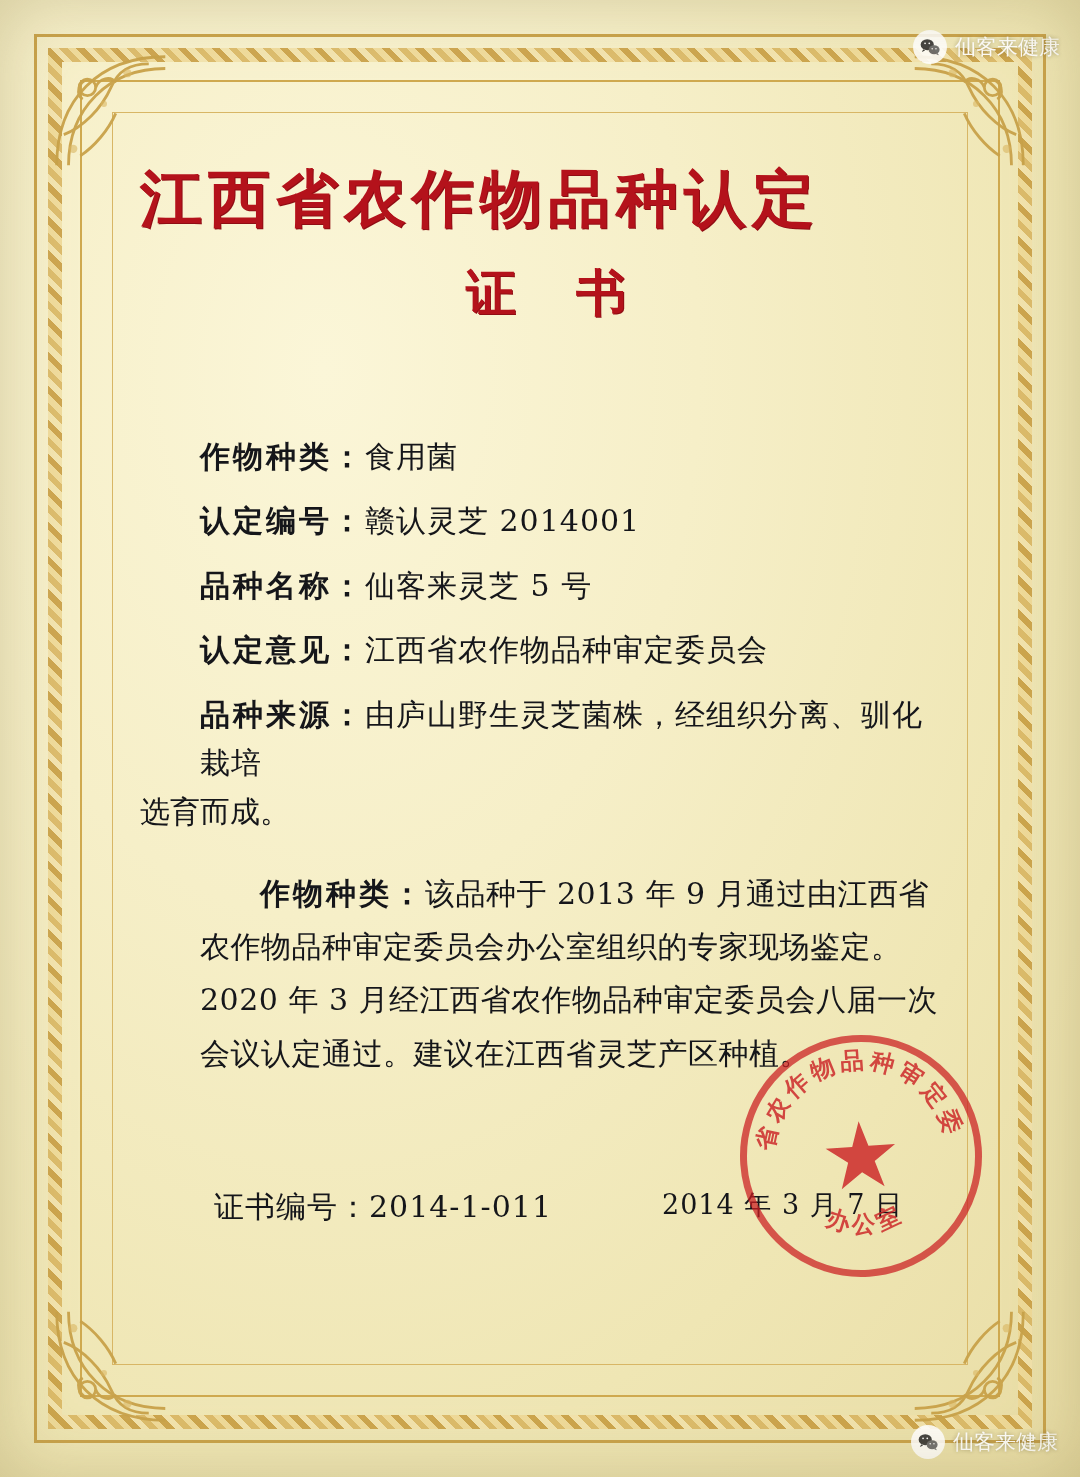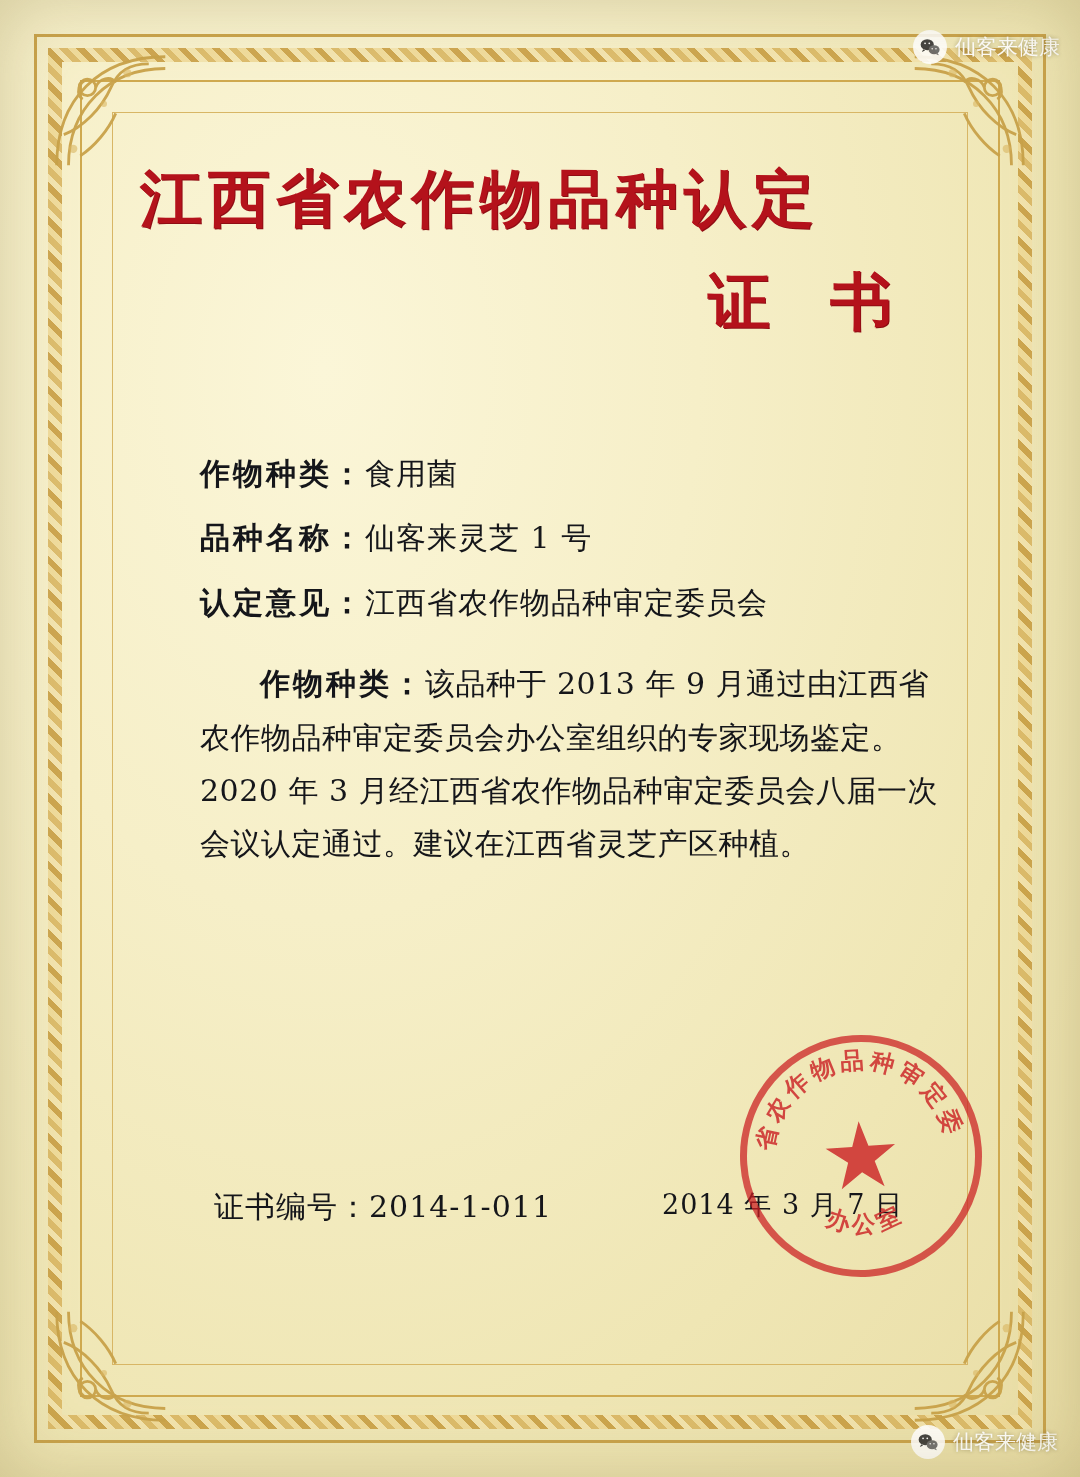--- a/index.html
+++ b/index.html
@@ -82,25 +82,25 @@
     text-align: left;
     color: #b4121b;
     font-family: "DejaVu Serif", "Liberation Serif", serif;
     font-weight: 700;
     font-size: 62px;
     letter-spacing: 6px;
     line-height: 1.25;
     text-shadow: 1px 1px 0 #8f0d14;
   }
   .title-sub {
-    text-align: right;
+    text-align: center;
     color: #b4121b;
     font-family: "DejaVu Serif", "Liberation Serif", serif;
     font-weight: 700;
-    font-size: 62px;
+    font-size: 50px;
     letter-spacing: 60px;
     text-indent: 60px;
     margin-top: 22px;
     text-shadow: 1px 1px 0 #8f0d14;
   }
 
   .fields {
     margin-top: 106px;
     padding-left: 60px;
     padding-right: 4px;
@@ -339,29 +339,36 @@
 
     <div class="title-main">江西省农作物品种认定</div>
     <div class="title-sub">证书</div>
 
     <div class="fields">
 
       <div class="field-row">
         <span class="field-label">作物种类：</span><span class="field-value">食用菌</span>
       </div>
 
-
       <div class="field-row">
-        <span class="field-label">品种名称：</span><span class="field-value">仙客来灵芝 1 号</span>
+        <span class="field-label">认定编号：</span><span class="field-value">赣认灵芝 2014001</span>
+      </div>
+
+      <div class="field-row">
+        <span class="field-label">品种名称：</span><span class="field-value">仙客来灵芝 5 号</span>
       </div>
 
       <div class="field-row">
         <span class="field-label">认定意见：</span><span class="field-value">江西省农作物品种审定委员会</span>
       </div>
 
+      <div class="field-row">
+        <span class="field-label">品种来源：</span><span class="field-value">由庐山野生灵芝菌株，经组织分离、驯化栽培</span>
+        <div class="field-cont">选育而成。</div>
+      </div>
 
       <div class="opinion">
         <p><span class="opinion-label">作物种类：</span><span>该品种于 2013 年 9 月通过由江西省农作物品种审定委员会办公室组织的专家现场鉴定。2020 年 3 月经江西省农作物品种审定委员会八届一次会议认定通过。建议在江西省灵芝产区种植。</span></p>
       </div>
 
     </div>
 
     <div class="footer">
       <div class="cert-no">证书编号：2014-1-011</div>
       <div class="issue-date">2014 年 3 月 7 日</div>

